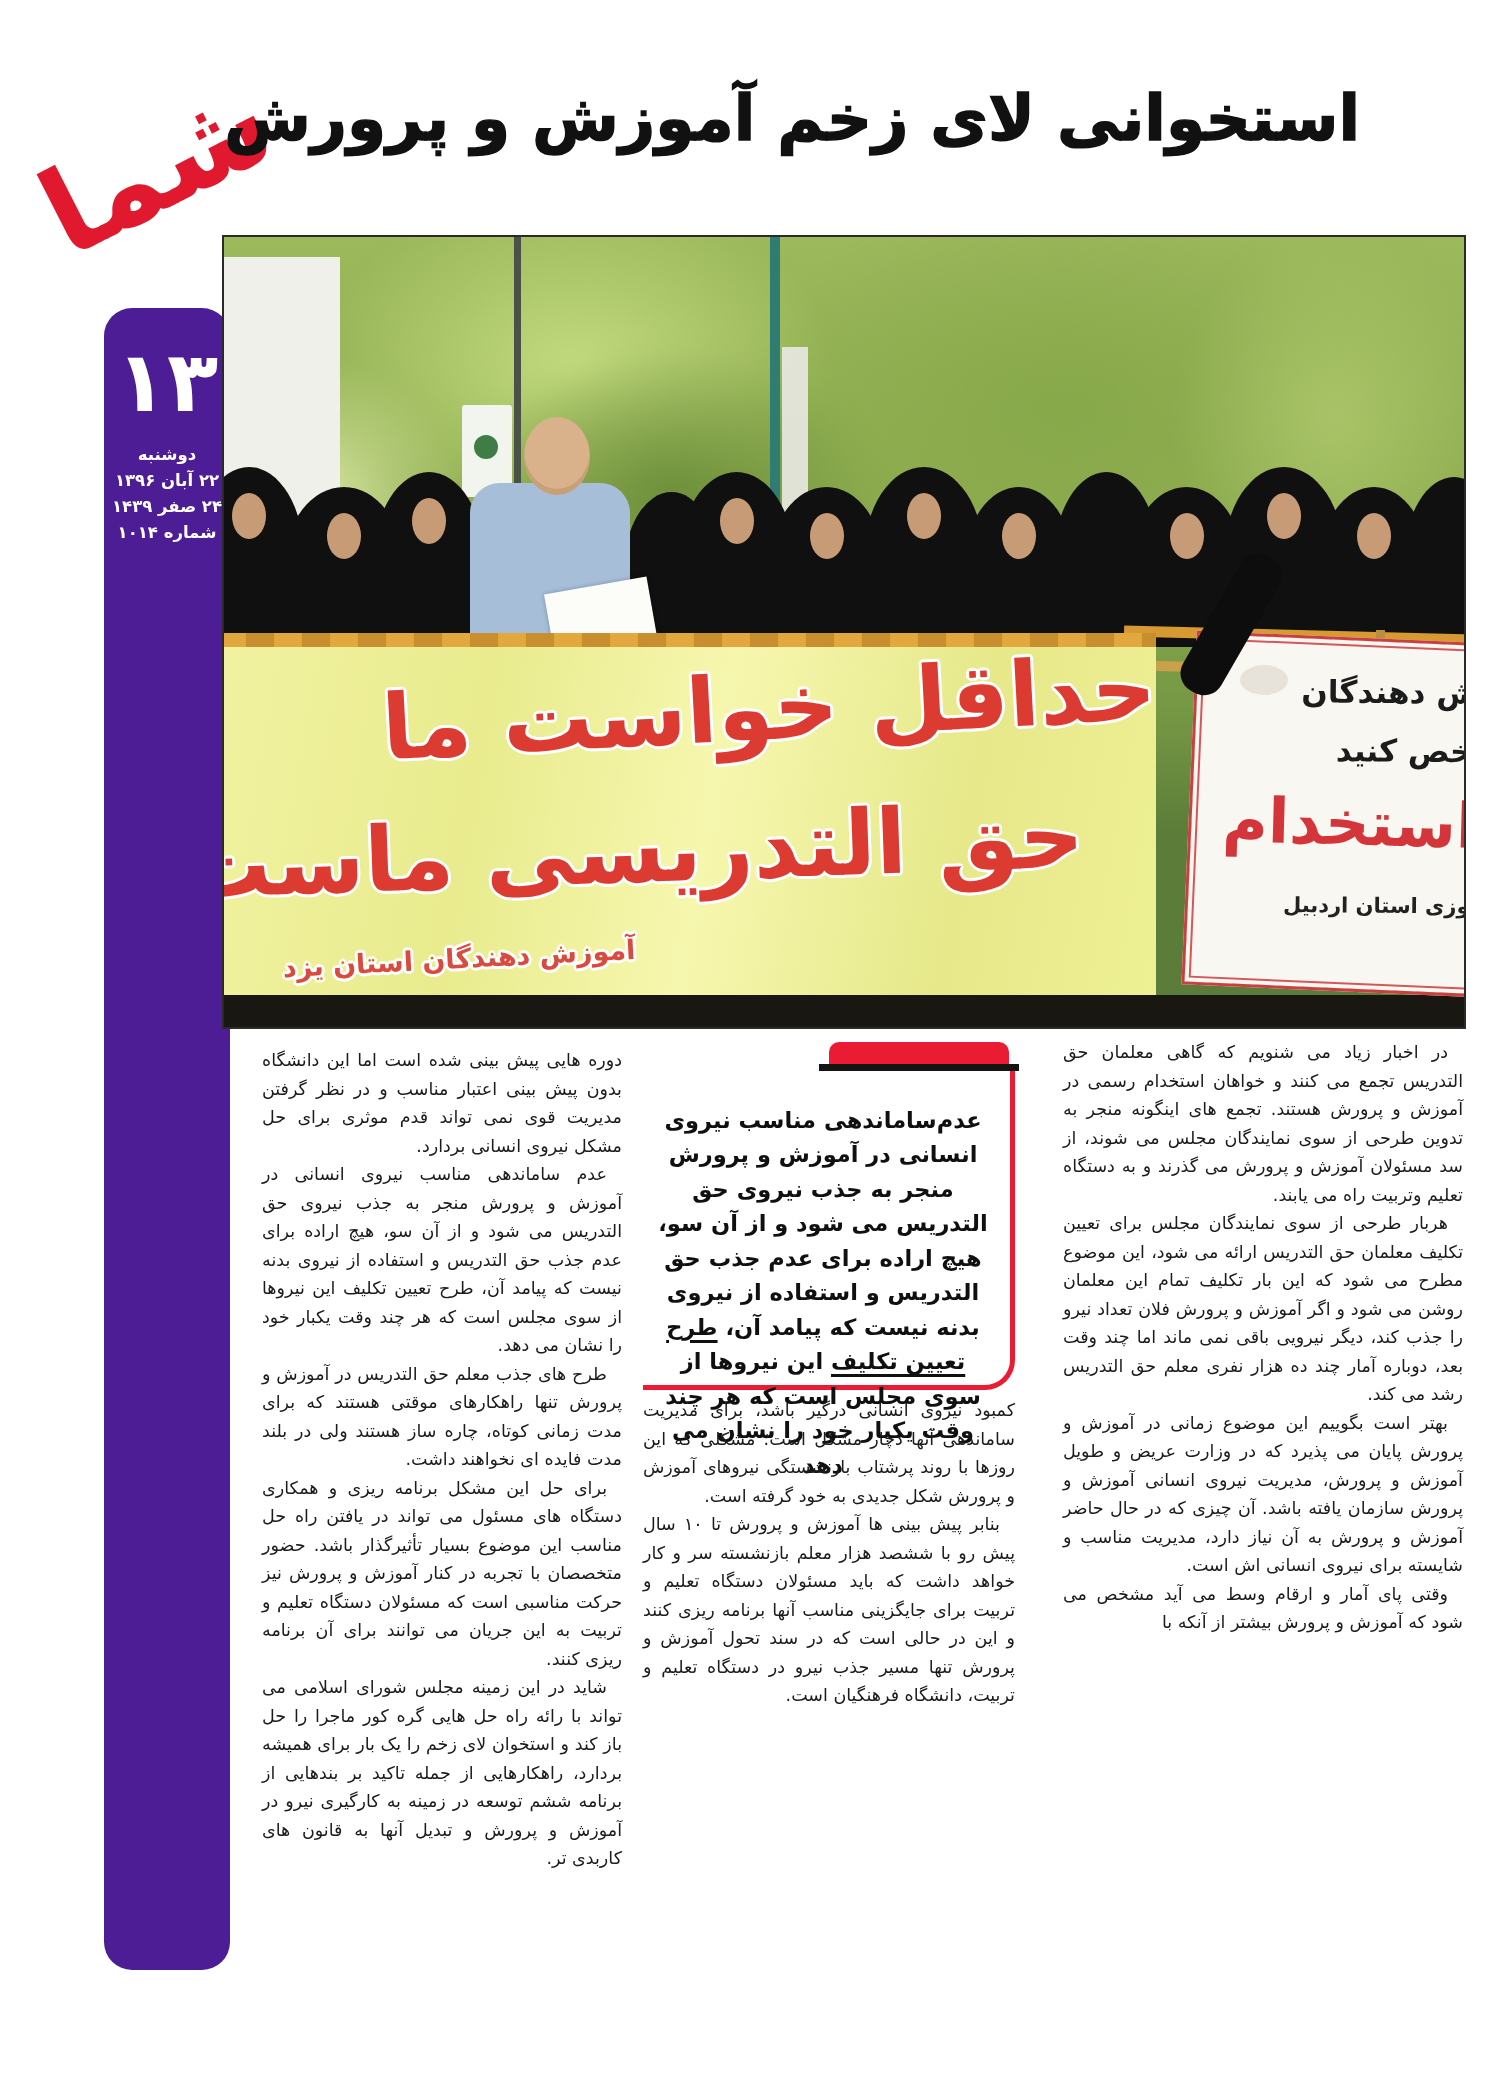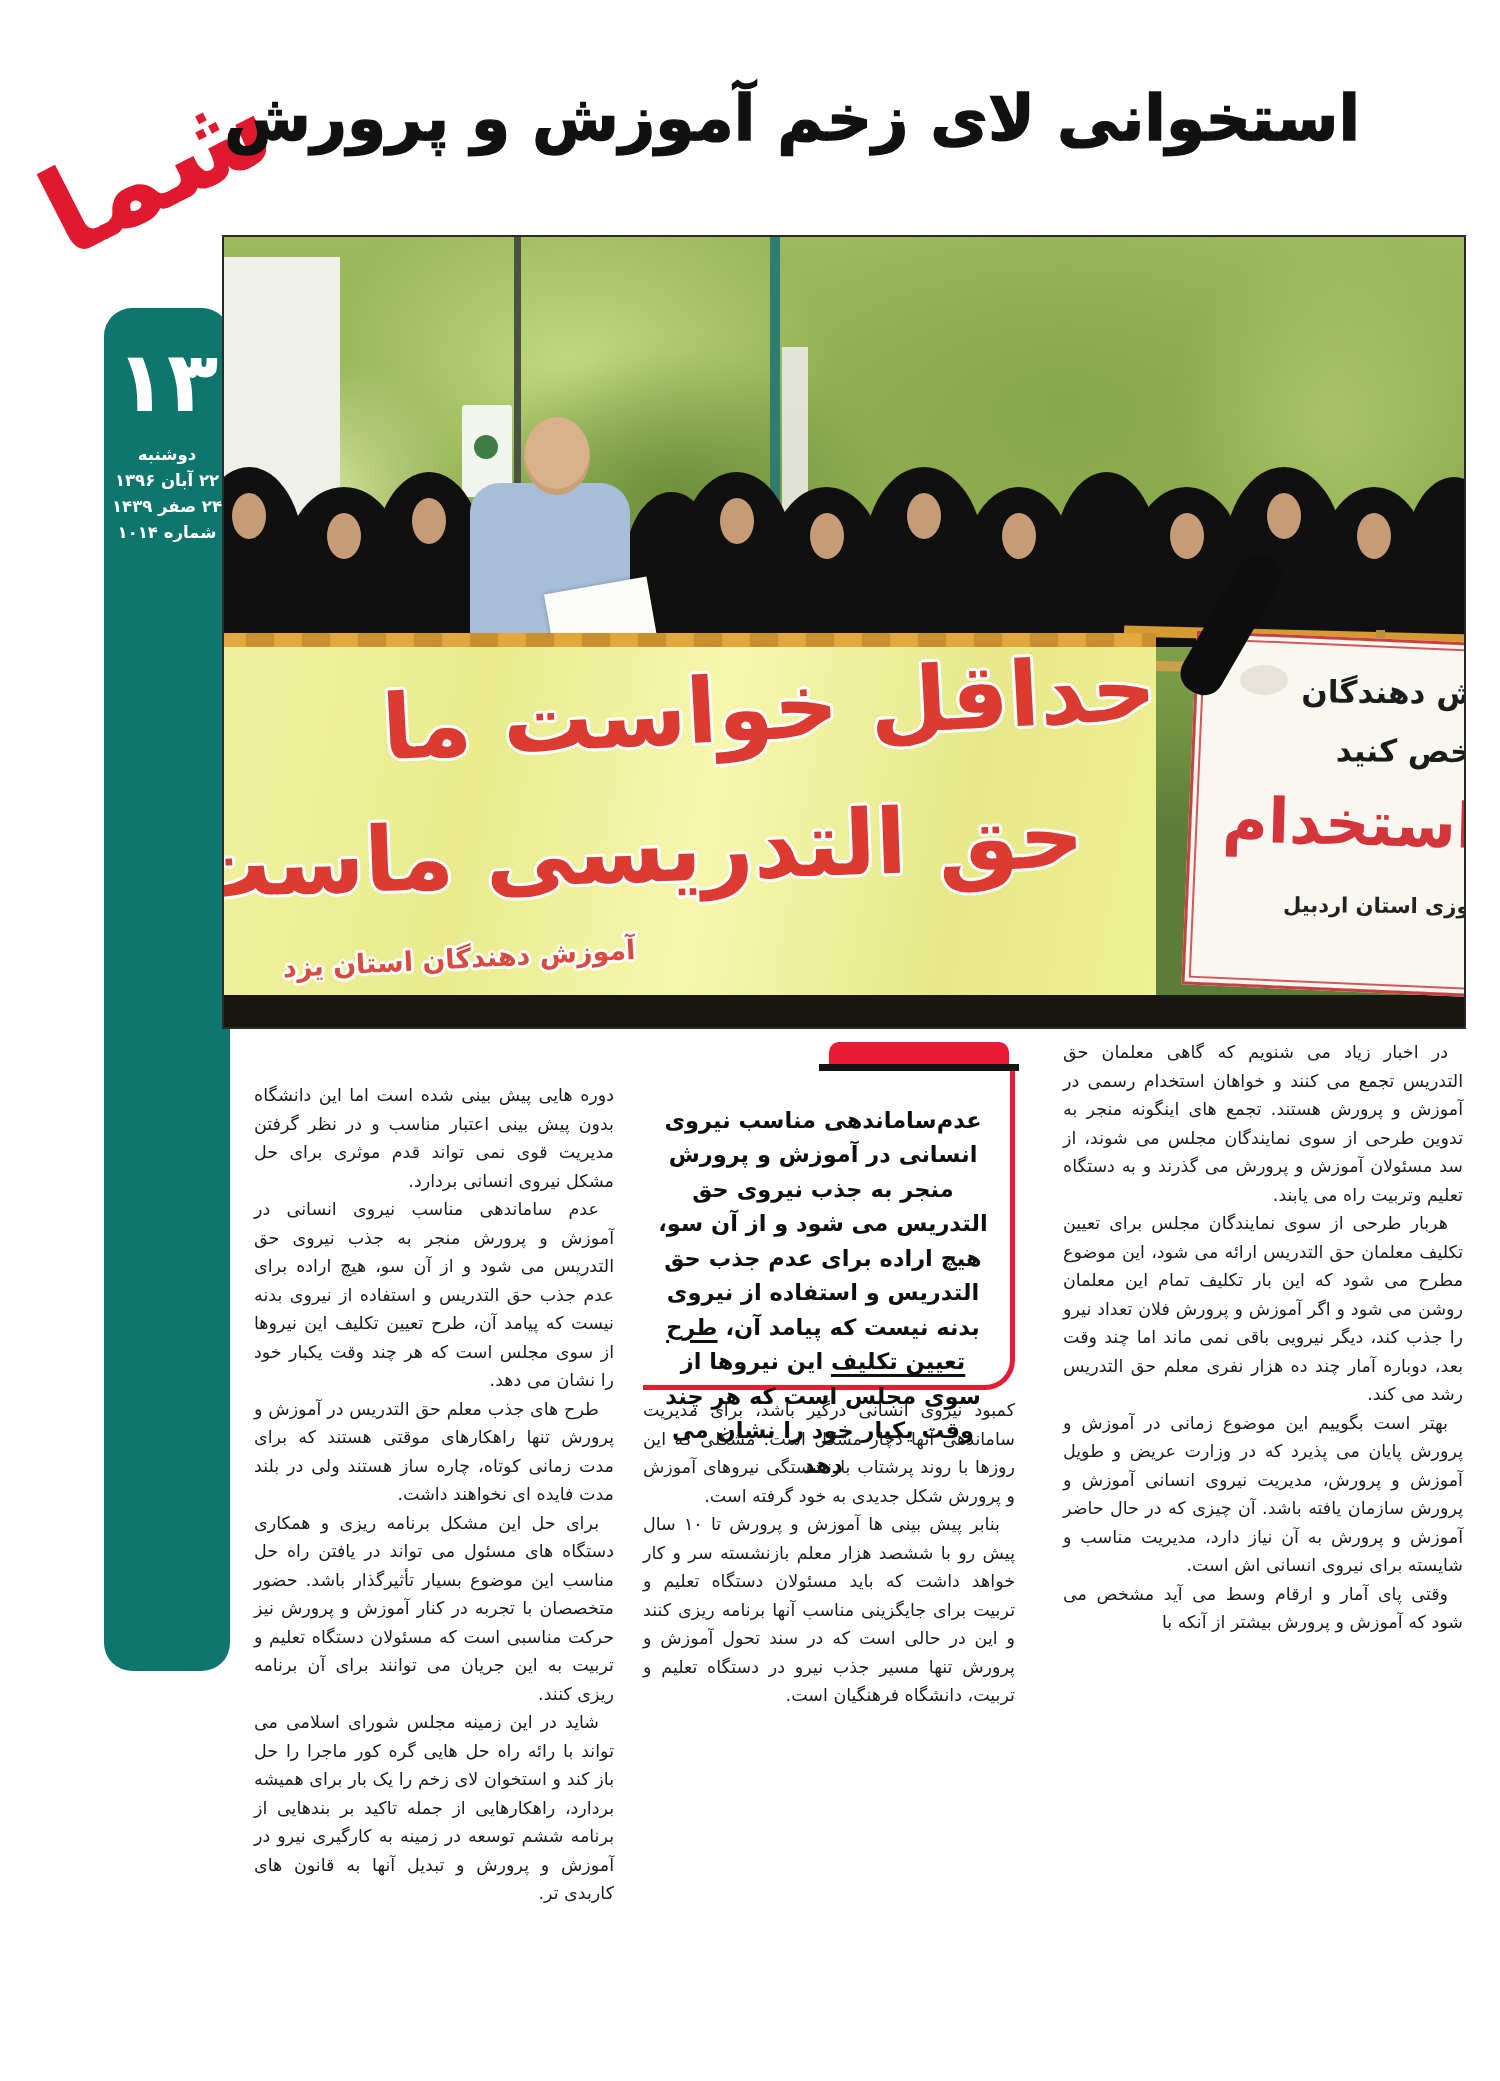--- a/index.html
+++ b/index.html
@@ -3,22 +3,22 @@
 <meta charset="utf-8">
 <style>
   html,body{margin:0;padding:0;background:#ffffff;}
   .page{position:relative;width:1500px;height:2081px;background:#ffffff;overflow:hidden;
         font-family:"DejaVu Sans",sans-serif;direction:rtl;}
 
   
   .logo{position:absolute;left:48px;top:50px;width:230px;height:240px;
         color:#e0192e;font-size:118px;font-weight:bold;text-align:center;line-height:230px;
         transform:rotate(-27deg);}
-  .sidebar{position:absolute;left:104px;top:308px;width:126px;height:1363px;
-           background:#0f766e;border-radius:28px;}
+  .sidebar{position:absolute;left:104px;top:308px;width:126px;height:1662px;
+           background:#4c1d95;border-radius:28px;}
   .pagenum{margin-top:28px;color:#fff;font-size:84px;font-weight:bold;text-align:center;line-height:1.1;}
   .dates{margin-top:14px;color:#fff;font-size:16.5px;font-weight:bold;text-align:center;line-height:26px;}
   .dates div{white-space:nowrap;}
 
   
   .headline{position:absolute;left:222px;top:82px;width:1140px;text-align:center;
             font-size:63px;font-weight:bold;color:#111;-webkit-text-stroke:1.4px #111;
             letter-spacing:-1px;}
 
   
@@ -88,21 +88,21 @@
                 border-right:5px solid #ea1c34;border-bottom:5px solid #ea1c34;
                 border-radius:0 0 30px 0;}
   .leadtext{position:absolute;top:38px;right:18px;left:6px;text-align:center;
             font-size:22.5px;font-weight:bold;line-height:34.5px;color:#101010;}
   .leadtext .ul{text-decoration:underline;text-underline-offset:5px;text-decoration-thickness:2.5px;}
 
   
   .col{position:absolute;font-size:17.5px;line-height:28.5px;color:#1b1b1b;text-align:justify;}
   .col p{margin:0;text-indent:15px;}
   .col p.noind{text-indent:0;}
-  .col-left{left:254px;top:1046px;width:360px;margin-top:35px;}
+  .col-left{left:262px;top:1046px;width:360px;}
   .col-mid{left:643px;top:1396px;width:372px;}
   .col-right{left:1063px;top:1038px;width:400px;}
 </style>
 </head>
 <body>
 
 <div class="page">
 
   <div class="logo">شما</div>
   <div class="sidebar">

